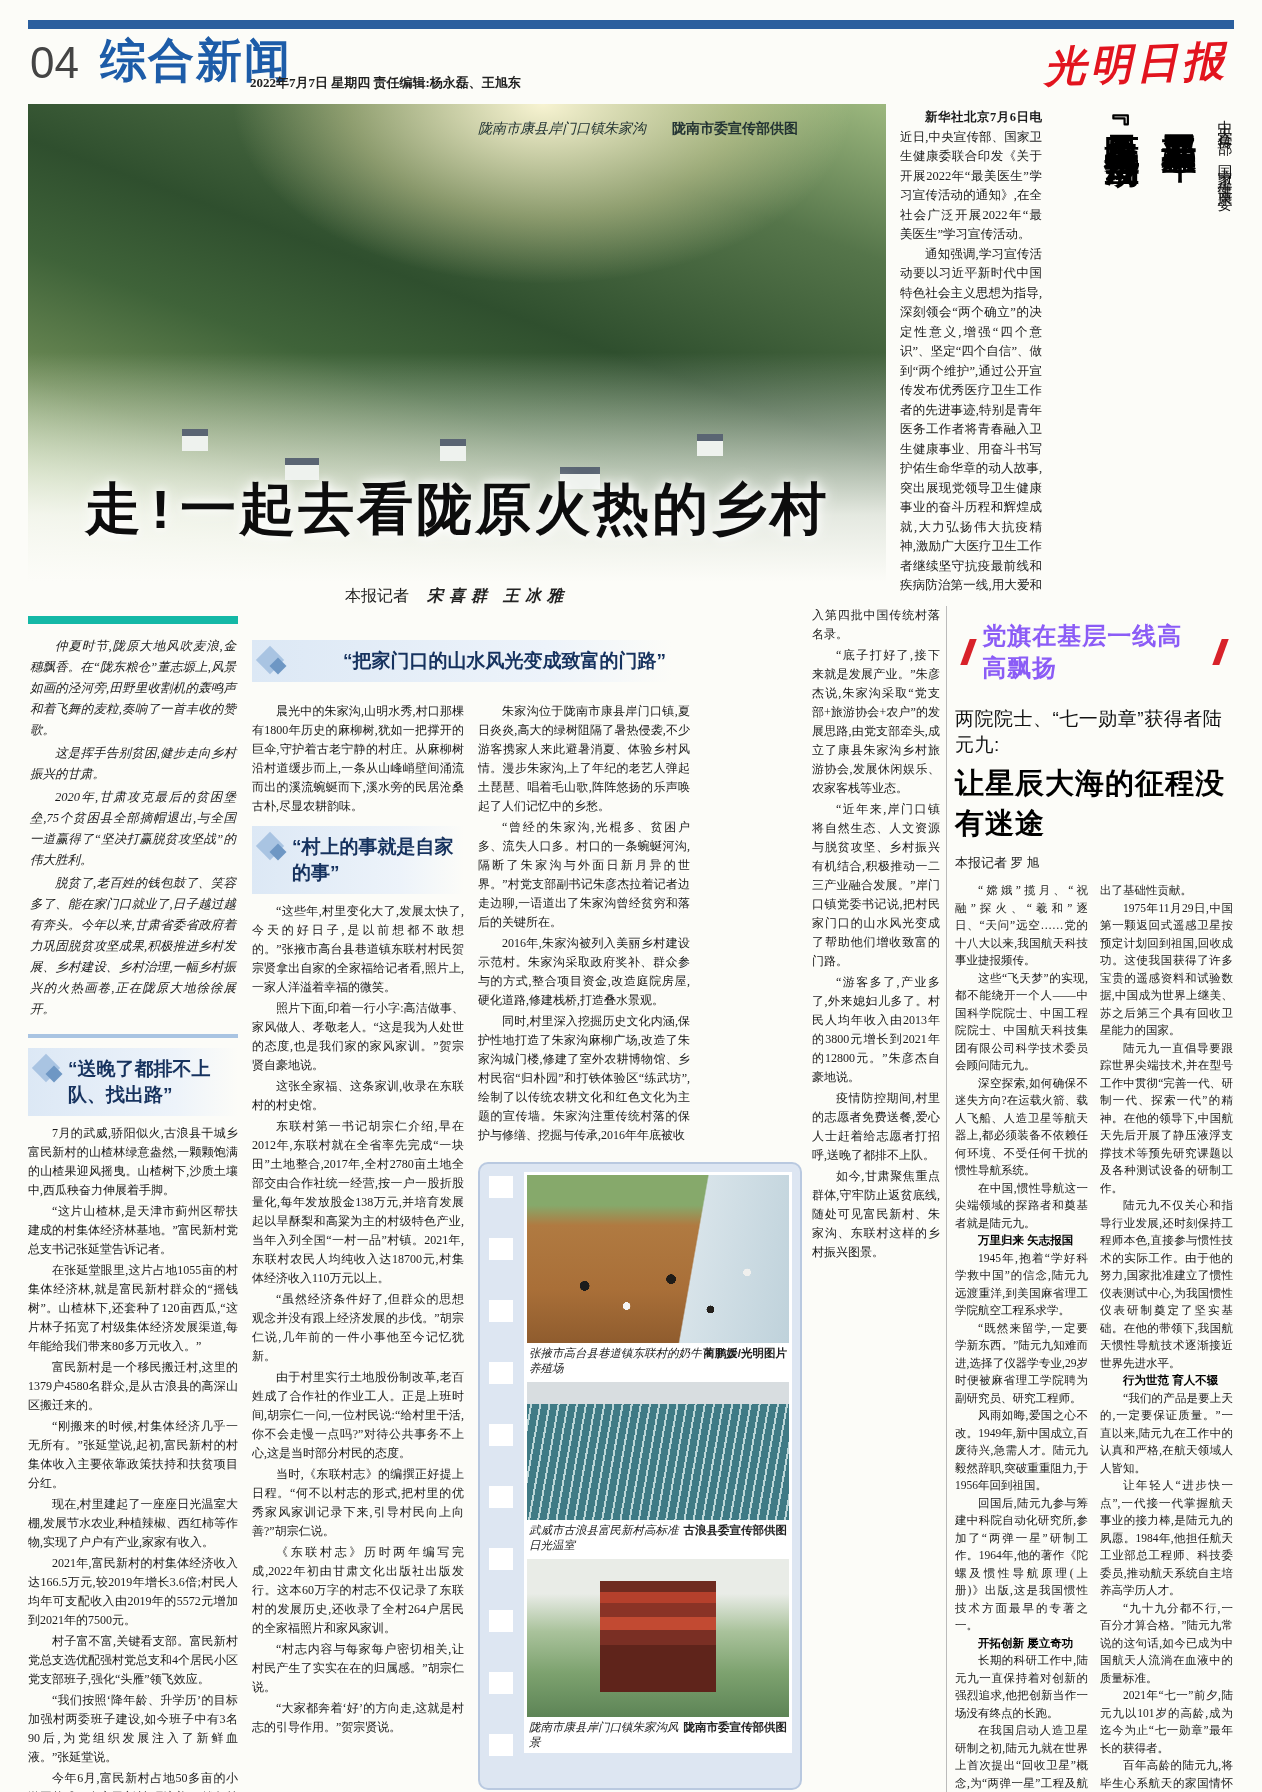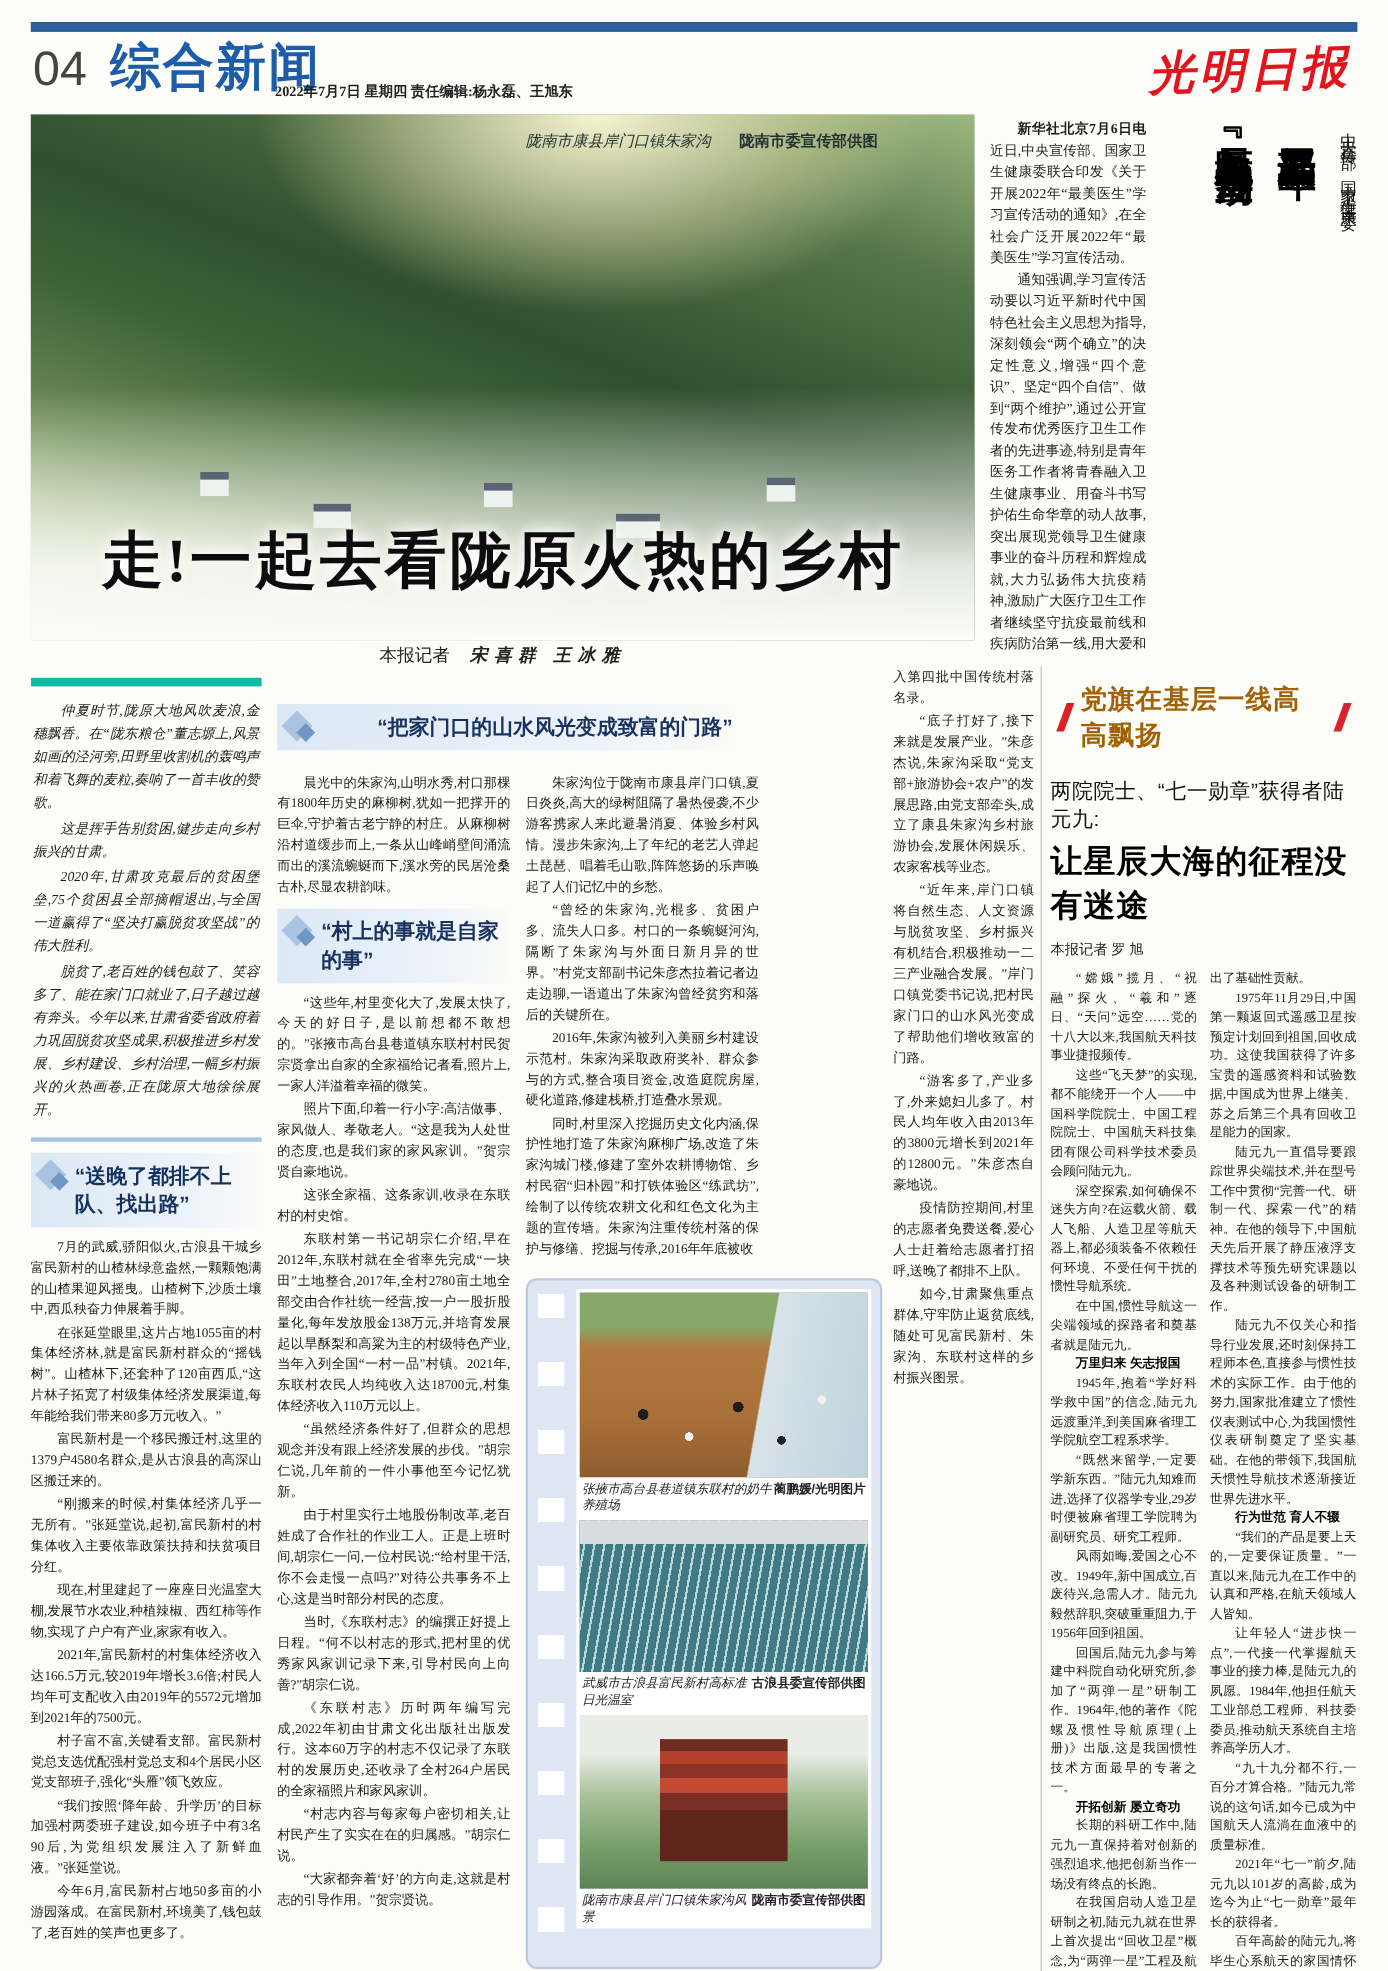--- a/index.html
+++ b/index.html
@@ -18,21 +18,21 @@
   .tophoto{position:absolute;left:28px;top:104px;width:858px;height:478px;
     background:
       linear-gradient(180deg,rgba(252,252,248,0) 52%,rgba(252,252,248,.88) 86%,#fcfcf8 100%),
       radial-gradient(ellipse 430px 250px at 60% 0%,rgba(255,249,216,.95) 0%,rgba(255,242,186,.38) 45%,rgba(255,242,186,0) 72%),
       linear-gradient(200deg,#9db87f 0%,#55754a 20%,#2f4f2e 44%,#3f6339 58%,#6c8a55 74%,#9db87f 86%,#cdd9b8 100%);}
   .tp-cap{position:absolute;right:88px;top:16px;font-size:14px;color:#233;}
   .tp-cap .kai{font-style:italic;}
   .tp-cap .credit{font-family:"Liberation Sans",sans-serif;font-weight:bold;margin-left:26px;font-style:normal;}
   .house{position:absolute;width:26px;height:15px;background:#eef2ee;border-top:7px solid #5a6573;}
   .headline{position:absolute;left:0;right:0;bottom:34px;text-align:center;font-size:56px;font-weight:bold;
-            letter-spacing:3px;color:#0d0d0d;text-shadow:0 0 10px #fff,0 0 18px #fff;}
+            letter-spacing:3px;color:#0d0d0d;text-shadow:0 0 10px #fff,0 0 18px #fff;font-family:Liberation Mono, monospace;}
   .byline{position:absolute;left:28px;top:586px;width:858px;text-align:center;font-size:16px;color:#222;}
   .byline .names{font-style:italic;font-weight:bold;letter-spacing:6px;margin-left:14px;}
   
   .notice{position:absolute;left:900px;top:104px;width:334px;height:492px;}
   .notice-body{position:absolute;left:0;top:4px;width:142px;height:486px;overflow:hidden;}
   .notice-body p{margin:0;text-indent:2em;font-size:12.5px;line-height:19.5px;text-align:justify;}
   .notice-body .lead{font-weight:bold;}
   .vtitle{position:absolute;right:0;top:0;height:100%;writing-mode:vertical-rl;}
   .vkicker{font-size:15px;letter-spacing:5px;color:#111;margin-left:14px;padding-top:4px;
            font-family:"Liberation Sans",sans-serif;}
@@ -74,21 +74,21 @@
   .pav{position:absolute;left:28%;top:14%;width:44%;height:70%;background:
      linear-gradient(180deg,#6f2b20 0 10%,#b5402c 10% 20%,#8a3326 20% 32%,#c24a32 32% 44%,#7a2f24 44% 58%,#5f241b 58% 100%);}
   .pcap{display:flex;justify-content:space-between;align-items:baseline;font-size:11.5px;
         padding:3px 2px 6px 2px;color:#222;}
   .pcap .kai{font-style:italic;}
   .pcap .credit{font-family:"Liberation Sans",sans-serif;font-weight:bold;white-space:nowrap;}
   
   .party{position:absolute;left:946px;top:606px;width:288px;height:1186px;border-left:1px solid #bbb;
          padding-left:8px;box-sizing:border-box;}
   .pbanner{display:flex;align-items:center;justify-content:center;margin-top:14px;}
-  .pbanner .txt{font-family:Liberation Serif, serif;font-weight:bold;font-size:24px;color:#a16207;letter-spacing:1px;}
+  .pbanner .txt{font-family:Liberation Serif, serif;font-weight:bold;font-size:24px;color:#8b5cf6;letter-spacing:1px;}
   .slash{display:inline-block;width:9px;height:26px;background:#d8222a;transform:skewX(-20deg);margin:0 10px;}
   .pkicker{margin-top:22px;font-size:19px;color:#111;letter-spacing:0.5px;
            font-family:"Liberation Sans",sans-serif;}
   .phead{margin-top:6px;font-size:29px;font-weight:bold;color:#000;letter-spacing:1px;}
   .pby{margin-top:10px;font-size:13px;color:#222;margin-bottom:10px;}
   .pcols{display:flex;gap:12px;height:980px;overflow:hidden;}
   .pcol{width:133px;overflow:hidden;}
   .pcol p{margin:0;text-indent:2em;font-size:11.5px;line-height:17.5px;text-align:justify;}
   .pcol p.noind{text-indent:0;}
   .psub{text-align:center;font-family:"Liberation Sans",sans-serif;font-weight:bold;
@@ -141,20 +141,21 @@
       <p>仲夏时节,陇原大地风吹麦浪,金穗飘香。在“陇东粮仓”董志塬上,风景如画的泾河旁,田野里收割机的轰鸣声和着飞舞的麦粒,奏响了一首丰收的赞歌。</p>
       <p>这是挥手告别贫困,健步走向乡村振兴的甘肃。</p>
       <p>2020年,甘肃攻克最后的贫困堡垒,75个贫困县全部摘帽退出,与全国一道赢得了“坚决打赢脱贫攻坚战”的伟大胜利。</p>
       <p>脱贫了,老百姓的钱包鼓了、笑容多了、能在家门口就业了,日子越过越有奔头。今年以来,甘肃省委省政府着力巩固脱贫攻坚成果,积极推进乡村发展、乡村建设、乡村治理,一幅乡村振兴的火热画卷,正在陇原大地徐徐展开。</p>
     </div>
     <div class="bluehead">
       <span class="dia1"></span><span class="dia2"></span>
       <span>“送晚了都排不上队、找出路”</span>
     </div>
     <p>7月的武威,骄阳似火,古浪县干城乡富民新村的山楂林绿意盎然,一颗颗饱满的山楂果迎风摇曳。山楂树下,沙质土壤中,西瓜秧奋力伸展着手脚。</p>
+    <p>“这片山楂林,是天津市蓟州区帮扶建成的村集体经济林基地。”富民新村党总支书记张延堂告诉记者。</p>
     <p>在张延堂眼里,这片占地1055亩的村集体经济林,就是富民新村群众的“摇钱树”。山楂林下,还套种了120亩西瓜,“这片林子拓宽了村级集体经济发展渠道,每年能给我们带来80多万元收入。”</p>
     <p>富民新村是一个移民搬迁村,这里的1379户4580名群众,是从古浪县的高深山区搬迁来的。</p>
     <p>“刚搬来的时候,村集体经济几乎一无所有。”张延堂说,起初,富民新村的村集体收入主要依靠政策扶持和扶贫项目分红。</p>
     <p>现在,村里建起了一座座日光温室大棚,发展节水农业,种植辣椒、西红柿等作物,实现了户户有产业,家家有收入。</p>
     <p>2021年,富民新村的村集体经济收入达166.5万元,较2019年增长3.6倍;村民人均年可支配收入由2019年的5572元增加到2021年的7500元。</p>
     <p>村子富不富,关键看支部。富民新村党总支选优配强村党总支和4个居民小区党支部班子,强化“头雁”领飞效应。</p>
     <p>“我们按照‘降年龄、升学历’的目标加强村两委班子建设,如今班子中有3名90后,为党组织发展注入了新鲜血液。”张延堂说。</p>
     <p>今年6月,富民新村占地50多亩的小游园落成。在富民新村,环境美了,钱包鼓了,老百姓的笑声也更多了。</p>
   </div>
 

